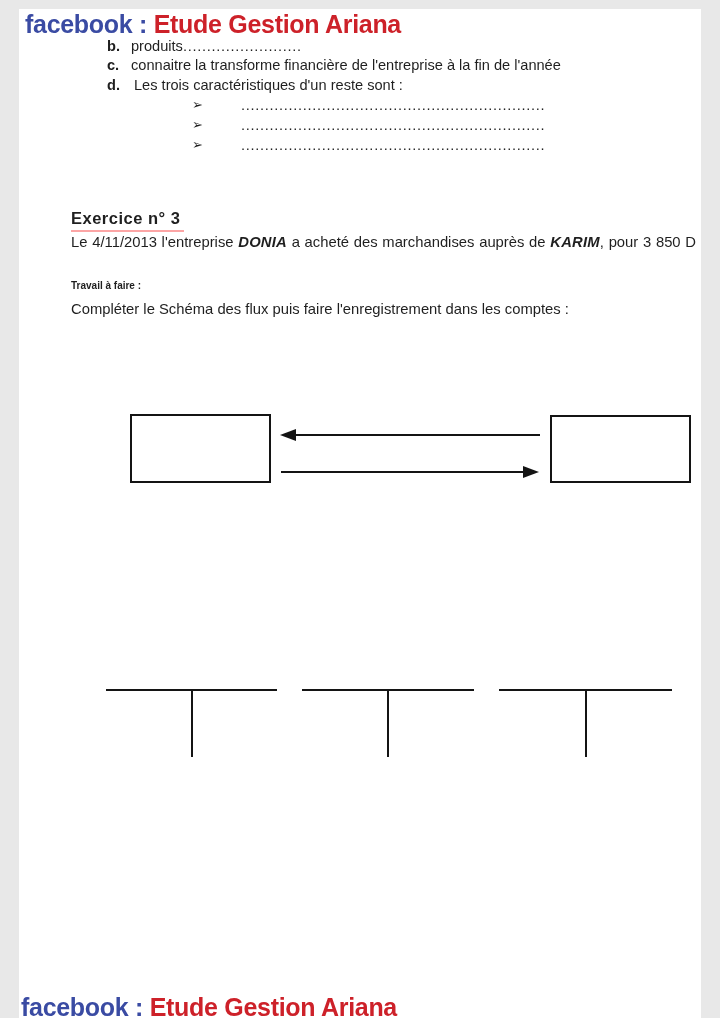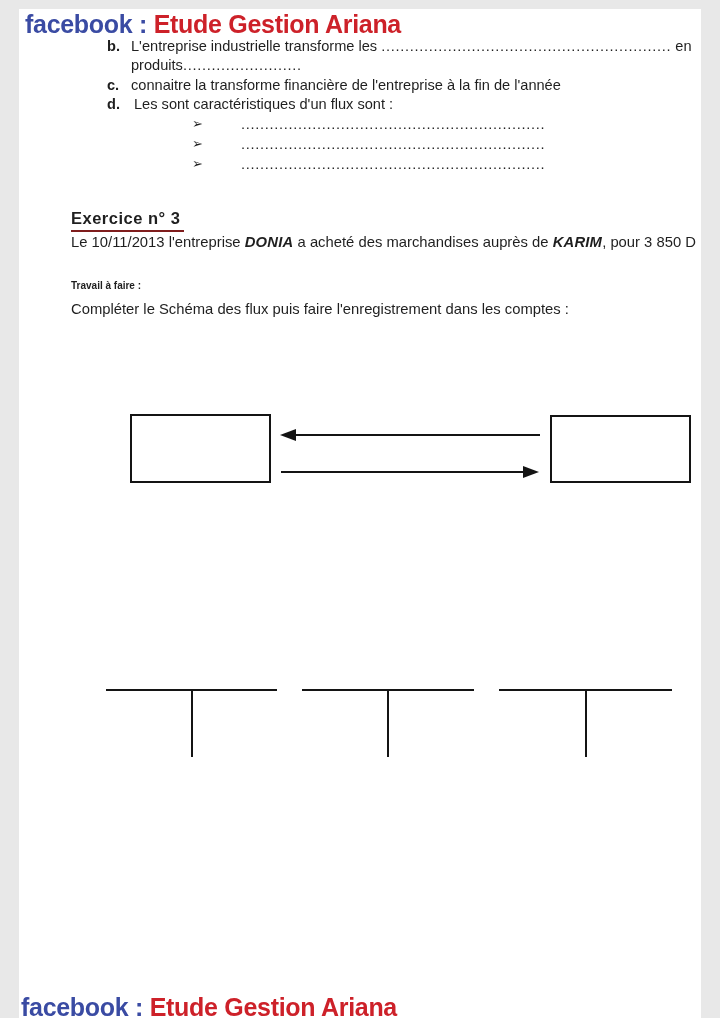--- a/index.html
+++ b/index.html
@@ -48,21 +48,21 @@
   }
 
   
   .exercise-title{
     position:absolute;left:52px;top:200px;
     font-size:16.5px;font-weight:bold;
     letter-spacing:0.5px;
   }
   .exercise-title .u{
     display:inline-block;
-    border-bottom:2px solid #7f1d1d;
+    border-bottom:2px solid #fca5a5;
     padding:0 4px 2px 0;
   }
   .statement{
     position:absolute;left:52px;top:223px;width:625px;
     font-size:14.8px;line-height:21.5px;
   }
   .statement b i{letter-spacing:0.2px;}
   .task-heading{
     position:absolute;left:52px;top:271px;
     font-size:10px;font-weight:bold;
@@ -108,35 +108,34 @@
 
   <div class="brand brand-header">
     <span class="blue">facebook</span><span class="blue"> : </span><span class="red">Etude Gestion Ariana</span>
   </div>
 
   <div class="questions">
 
     <div class="q-row">
       <span class="q-label">b.</span>
       <div class="q-text">
-        <div><span>L'entreprise industrielle transforme les </span><span class="dots">.............................................................</span><span> en</span></div>
         <div><span>produits</span><span class="dots">.........................</span></div>
       </div>
     </div>
 
     <div class="q-row">
       <span class="q-label">c.</span>
       <div class="q-text">
         <div>connaitre la transforme financière de l'entreprise à la fin de l'année</div>
       </div>
     </div>
 
     <div class="q-row">
       <span class="q-label">d.</span>
-      <div class="q-text" style="padding-left:3px;">Les sont caractéristiques d'un flux sont :</div>
+      <div class="q-text" style="padding-left:3px;">Les trois caractéristiques d'un reste sont :</div>
     </div>
 
     <div class="bullet-row">
       <span class="bullet-glyph">➢</span>
       <span class="dots">................................................................</span>
     </div>
     <div class="bullet-row">
       <span class="bullet-glyph">➢</span>
       <span class="dots">................................................................</span>
     </div>
@@ -144,21 +143,21 @@
       <span class="bullet-glyph">➢</span>
       <span class="dots">................................................................</span>
     </div>
   </div>
 
   <div class="exercise-title">
     <span class="u">Exercice n° 3</span>
   </div>
 
   <div class="statement">
-    <div class="jline"><span>Le 10/11/2013 l'entreprise </span><b><i>DONIA</i></b><span> a acheté des marchandises auprès de </span><b><i>KARIM</i></b><span>, pour  3 850 D</span></div>
+    <div class="jline"><span>Le 4/11/2013 l'entreprise </span><b><i>DONIA</i></b><span> a acheté des marchandises auprès de </span><b><i>KARIM</i></b><span>, pour  3 850 D</span></div>
   </div>
 
   <div class="task-heading">Travail à faire :</div>
   <div class="task-text">Compléter le Schéma des flux puis faire l'enregistrement dans les comptes :</div>
 
   <div class="flux-diagram">
     <div class="flux-box left"></div>
     <div class="flux-box right"></div>
     <svg class="flux-arrows" width="720" height="85" viewBox="0 0 720 85">
       <g stroke="#141414" fill="#141414">

